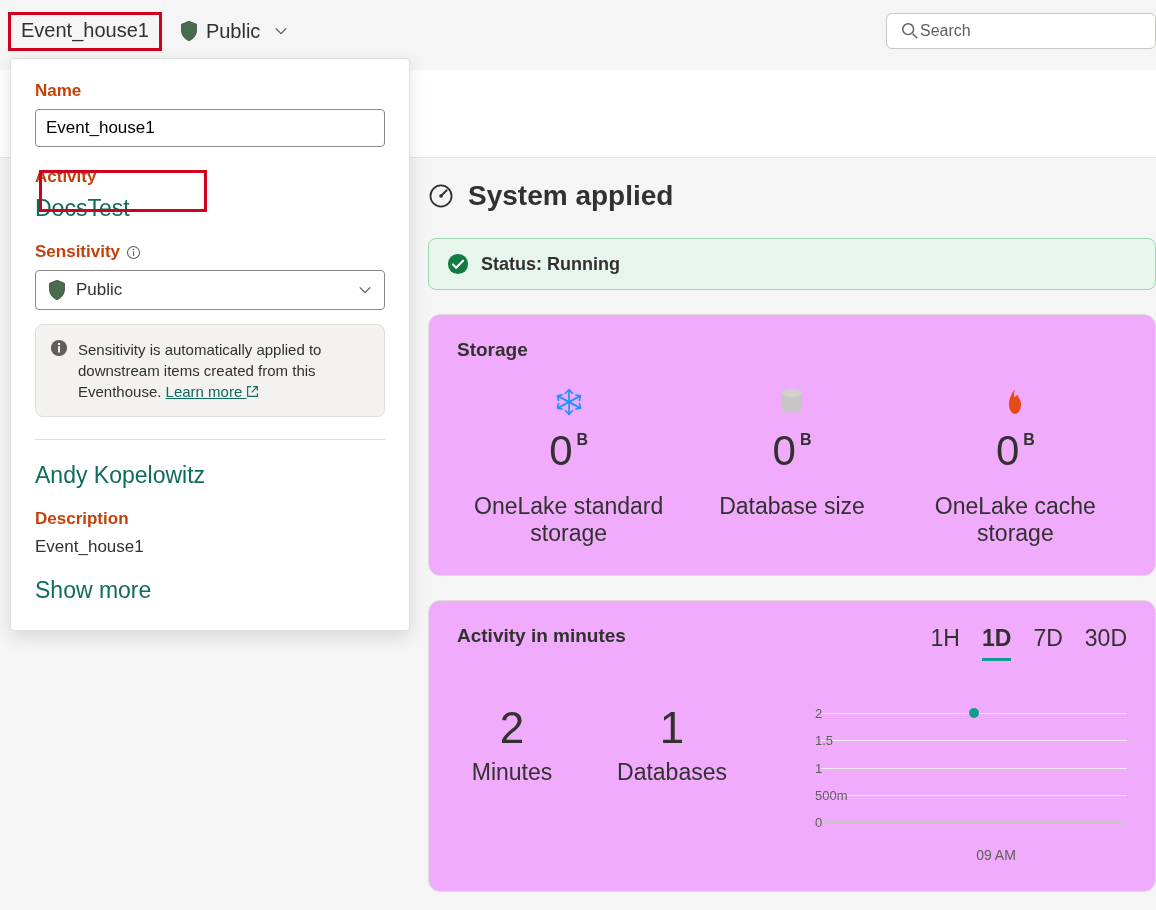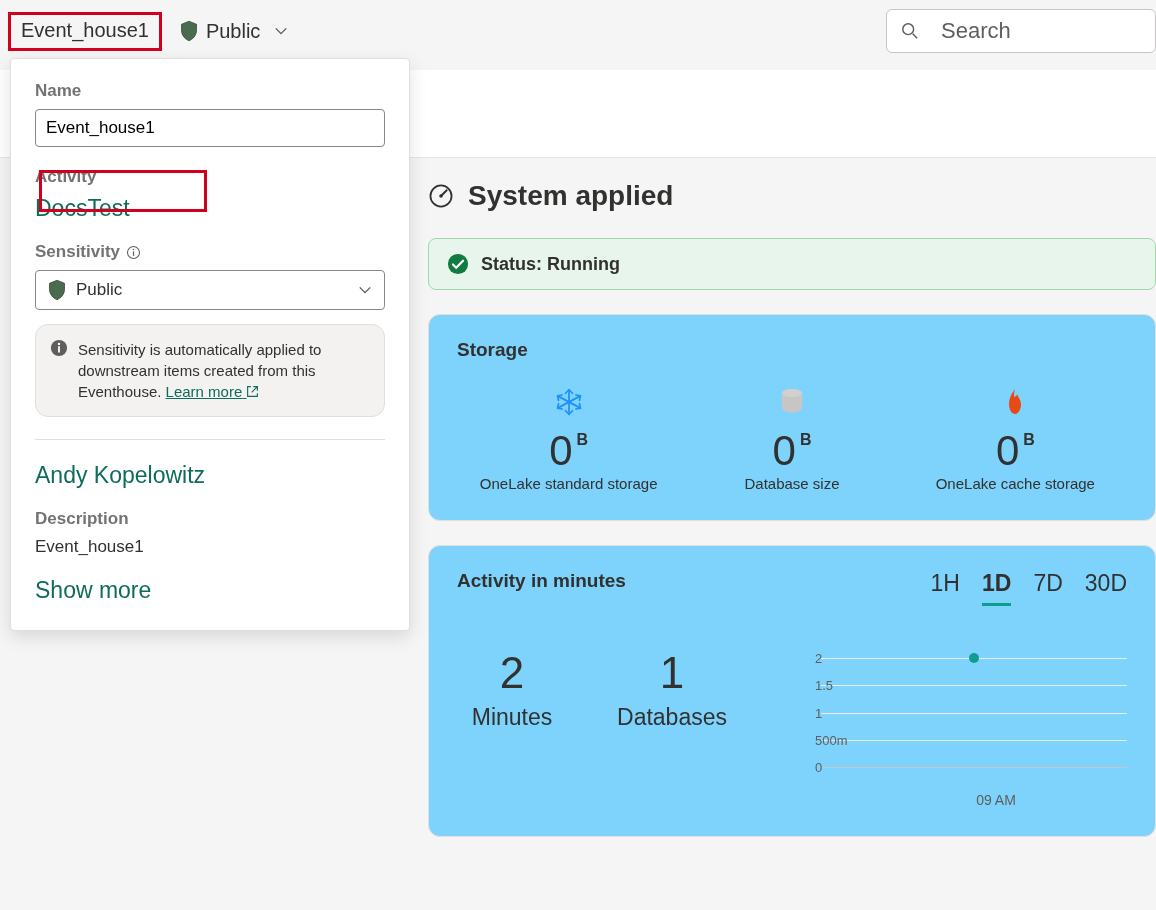--- a/index.html
+++ b/index.html
@@ -43,23 +43,23 @@
 
   .searchbar {
     margin-left: auto;
     display: flex;
     align-items: center;
     background: #fff;
     border: 1px solid #c8c6c4;
     border-radius: 6px;
     padding: 8px 14px;
     width: 270px;
-    gap: 22px;
+    gap: 1px;
     color: #605e5c;
-    font-size: 22px;
+    font-size: 16px;
   }
 
   
   .page-strip {
     background: #fff;
     height: 88px;
     border-bottom: 1px solid #e5e5e5;
     margin: 8px 0 0 0;
   }
 
@@ -72,21 +72,21 @@
     background: #fff;
     border: 1px solid #e1dfdd;
     border-radius: 4px;
     box-shadow: 0 6px 18px rgba(0,0,0,0.12);
     padding: 22px 24px 26px 24px;
     z-index: 10;
   }
   .panel .label {
     font-size: 17px;
     font-weight: 600;
-    color: #737373;
+    color: #c2410c;
     margin-bottom: 8px;
     display: flex;
     align-items: center;
     gap: 6px;
   }
   .panel .field-row { margin-bottom: 20px; }
   .panel input[type="text"] {
     width: 100%;
     border: 1px solid #8a8886;
     border-radius: 4px;
@@ -110,21 +110,21 @@
     border: 1px solid #8a8886;
     border-radius: 4px;
     padding: 8px 12px;
     font-size: 17px;
     cursor: pointer;
   }
   .select-box .chev { margin-left: auto; }
   .info-box {
     background: #f3f2f1;
     border: 1px solid #e1dfdd;
-    border-radius: 13px;
+    border-radius: 8px;
     padding: 14px 14px;
     display: flex;
     gap: 10px;
     font-size: 15px;
     color: #323130;
     margin-top: 14px;
     line-height: 1.4;
   }
   .info-icon {
     width: 18px; height: 18px; flex: 0 0 18px;
@@ -163,21 +163,21 @@
     gap: 12px;
     font-size: 18px;
     font-weight: 600;
     margin-bottom: 24px;
   }
   .check-badge {
     width: 22px; height: 22px;
   }
 
   .card {
-    background: #7dd3fc;
+    background: #f0abfc;
     border: 1px solid #e1dfdd;
     border-radius: 12px;
     padding: 24px 28px 28px 28px;
     margin-bottom: 24px;
   }
   .card h2 {
     font-size: 19px;
     font-weight: 600;
     margin-bottom: 26px;
   }
@@ -196,21 +196,22 @@
   }
   .unit {
     font-size: 16px;
     font-weight: 600;
     vertical-align: top;
     margin-left: 4px;
     position: relative;
     top: 4px;
   }
   .caption {
-    font-size: 15px;
+    font-size: 23px;
+    margin-top: 18px;
     color: #323130;
   }
 
   
   .activity-bar {
     display: flex;
     align-items: flex-start;
   }
   .range-tabs {
     display: flex;

